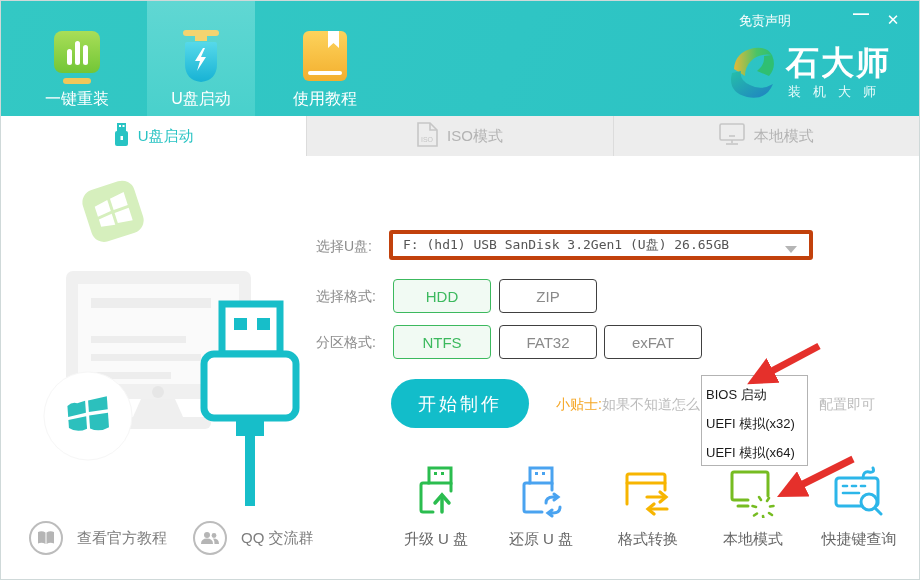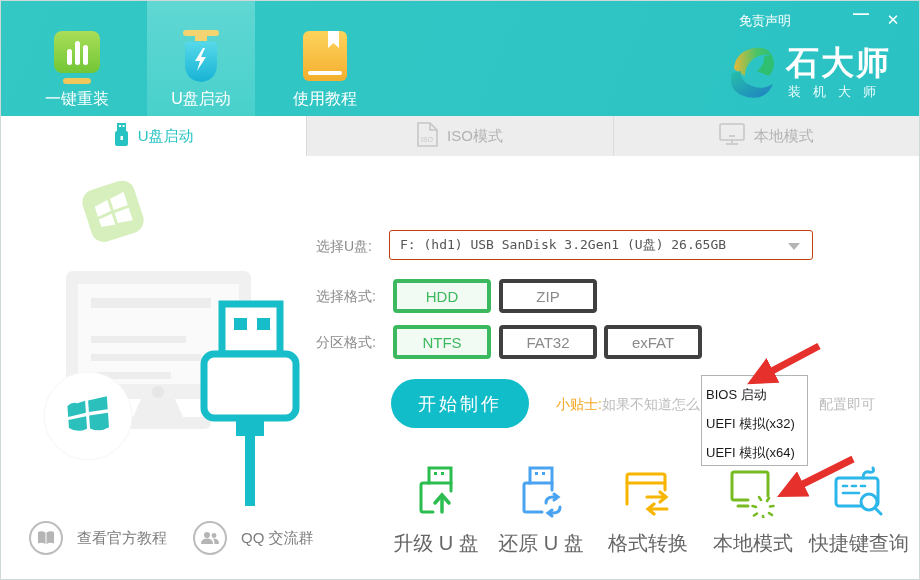--- a/index.html
+++ b/index.html
@@ -35,29 +35,29 @@
          background:#ededed; color:#b3b3b3; font-size:15px; cursor:pointer;
          border-right:1px solid #dcdcdc; }
   .tab:last-child { border-right:none; }
   .tab.active { background:#fff; color:#27c3c3; }
 
   
   .content { position:absolute; left:0; top:155px; width:100%; height:424px; background:#fff;padding-left:11px; }
 
   .form-label { position:absolute; font-size:14px; color:#8c8c8c; }
   .dd { position:absolute; left:388px; top:229px; width:424px; height:30px;
-        border:1px solid #c2410c; border-radius:3px; background:#fff;
+        border:4px solid #c2410c; border-radius:3px; background:#fff;
         font-family:"DejaVu Sans Mono","Liberation Mono",monospace;
         font-size:13px; color:#555; display:flex; align-items:center;
         padding-left:10px; cursor:pointer; }
   .dd-caret { position:absolute; right:12px; top:12px; width:0; height:0;
               border-left:6px solid transparent; border-right:6px solid transparent;
               border-top:7px solid #b5b5b5; }
 
-  .opt-btn { position:absolute; width:98px; height:34px; border:4px solid #404040;
+  .opt-btn { position:absolute; width:98px; height:34px; border:1px solid #404040;
              border-radius:4px; background:#fff; color:#8a8a8a; font-size:15px;
              display:flex; align-items:center; justify-content:center; cursor:pointer; }
   .opt-btn.sel { border-color:#3cb95e; color:#3cb95e; background:#f1faf3; }
 
   .start-btn { position:absolute; left:390px; top:378px; width:138px; height:49px;
                border-radius:25px; background:#12bdca; color:#fff; font-size:18px;
                letter-spacing:3px; display:flex; align-items:center; justify-content:center;
                cursor:pointer; border:none; }
 
   .tip { position:absolute; top:395px; font-size:14px; white-space:nowrap; }
@@ -72,21 +72,21 @@
   .arrow-layer { position:absolute; left:0; top:0; width:920px; height:424px;
                  pointer-events:none; z-index:9; }
 
   
   .link-item { position:absolute; display:flex; align-items:center; gap:14px;
                color:#7d7d7d; font-size:15px; cursor:pointer; }
   .circle-ico { width:34px; height:34px; border-radius:50%; border:2px solid #bcbcbc;
                 display:flex; align-items:center; justify-content:center; }
   .tool-item { position:absolute; width:110px; display:flex; flex-direction:column;
                align-items:center; gap:8px; cursor:pointer; }
-  .tool-item .lbl { font-size:20px; color:#666; white-space:nowrap; }
+  .tool-item .lbl { font-size:15px; color:#666; white-space:nowrap; }
 </style>
 </head>
 <body>
 
 <div class="window">
 
   <div class="header">
 
     <div class="nav-tile tile-1">
       <span class="ico">

